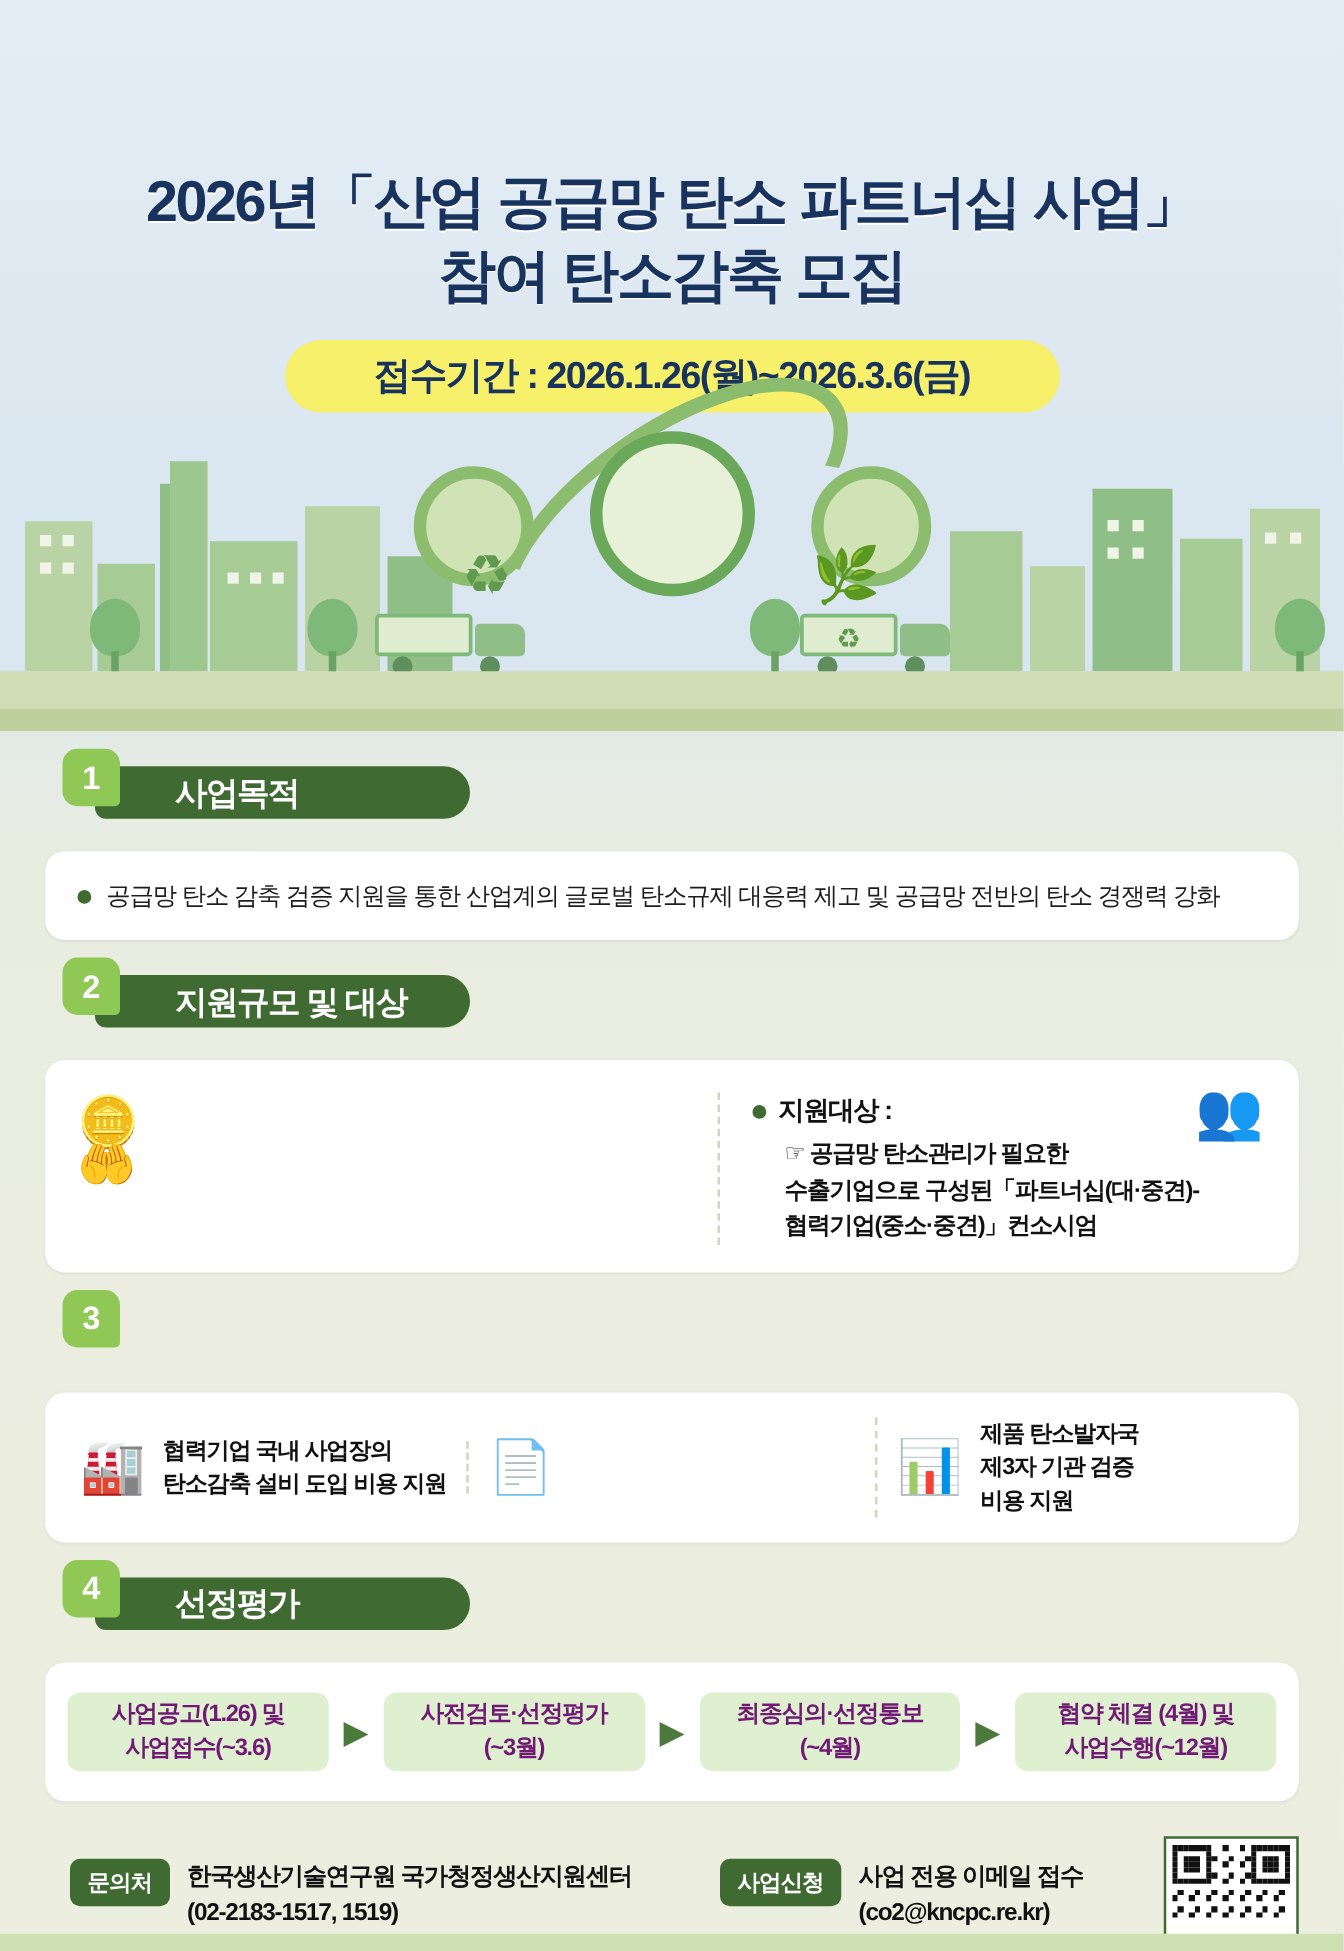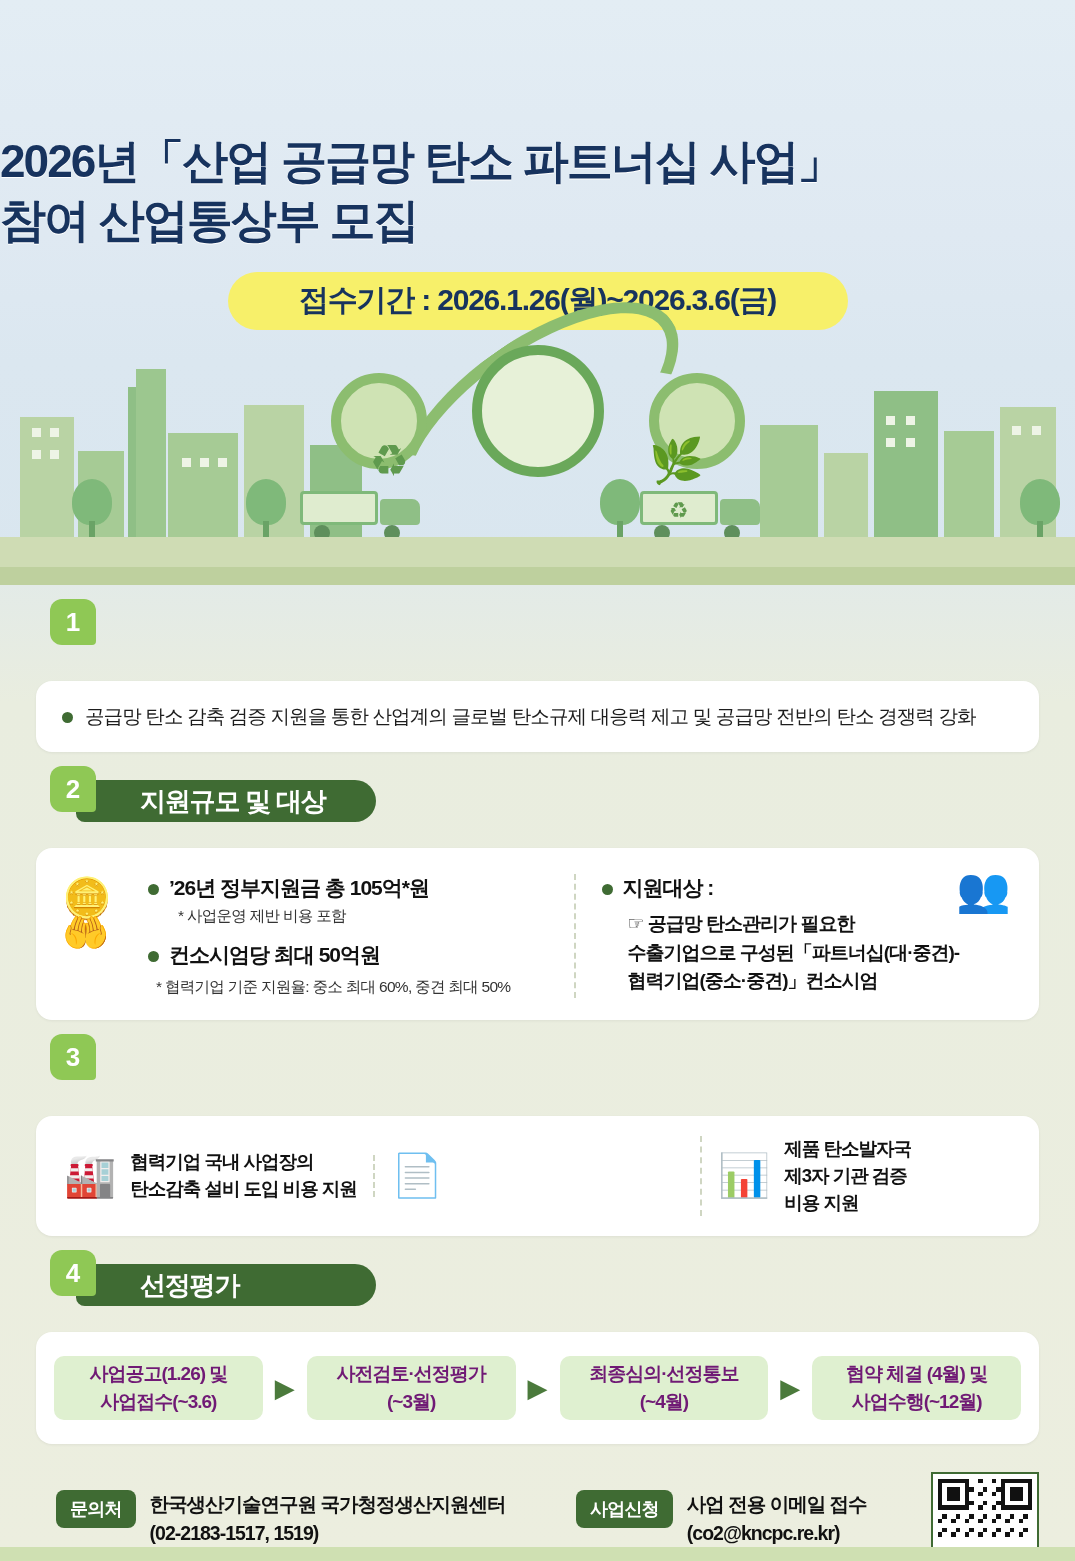--- a/index.html
+++ b/index.html
@@ -48,21 +48,21 @@
     position: absolute; border-radius: 50%; display: block; background: #2f8fd0;
   }
   .kitech-mark i:nth-child(1){ width: 22px; height: 22px; left: 2px; top: 2px; background:#3aa0d8;}
   .kitech-mark i:nth-child(2){ width: 20px; height: 20px; right: 2px; top: 6px; background:#2b7fc4;}
   .kitech-mark i:nth-child(3){ width: 26px; height: 26px; left: 10px; bottom: 0; background:#1f6fb8;}
   .kitech-text { line-height: 1.05; }
   .kitech-kr { font-size: 23px; font-weight: 700; color: #1b4e8f; letter-spacing: -1px; }
   .kitech-en { font-size: 9.5px; font-weight: 700; color: #2b6fae; letter-spacing: -0.2px; }
   .kitech-center { font-size: 20px; font-weight: 700; color: #3f9c35; letter-spacing: -1px; }
 
-  .title-wrap { position: absolute; top: 132px; left: 0; right: 0; }
+  .title-wrap { position: absolute; top: 132px; left: 0; right: 0; text-align: center; }
   .title-1, .title-2 {
     font-size: 46px; font-weight: 800; color: #17335e; letter-spacing: -2px;
     line-height: 1.28; text-shadow: 0 1px 0 #fff;
   }
   .date-pill {
     margin: 22px auto 0; width: 620px; height: 58px;
     background: #f7f06a; border-radius: 30px;
     display: flex; align-items: center; justify-content: center;
     font-size: 30px; font-weight: 800; color: #17335e; letter-spacing: -1.2px;
   }
@@ -184,21 +184,21 @@
 </head>
 <body>
 
 <div class="poster">
 
   <div class="header">
 
 
     <div class="title-wrap">
       <div class="title-1">2026년「산업 공급망 탄소 파트너십 사업」</div>
-      <div class="title-2">참여 산업통상부 모집</div>
+      <div class="title-2">참여 탄소감축 모집</div>
       <div class="date-pill">접수기간 : 2026.1.26(월)~2026.3.6(금)</div>
     </div>
 
     <div class="city">
       <div class="bld" style="left:20px;width:54px;height:120px"></div>
       <div class="bld mid" style="left:78px;width:46px;height:86px"></div>
       <div class="bld dark" style="left:128px;width:26px;height:150px"></div>
       <div class="smokestack" style="left:136px;height:168px"></div>
       <div class="bld mid" style="left:168px;width:70px;height:104px"></div>
       <div class="bld" style="left:244px;width:60px;height:132px"></div>
@@ -271,51 +271,40 @@
       <div class="ground"></div>
       <div class="ground2"></div>
     </div>
   </div>
 
   <div class="body-wrap">
 
     <div class="section">
       <div class="sec-head">
         <div class="num-badge">1</div>
+        <div class="sec-title">사업목적</div>
       </div>
       <div class="card">
         <div class="bullet-row">
           <span class="dot"></span>
           <span class="s1-text">공급망 탄소 감축 검증 지원을 통한 산업계의 글로벌 탄소규제 대응력 제고 및 공급망 전반의 탄소 경쟁력 강화</span>
         </div>
       </div>
     </div>
 
     <div class="section">
       <div class="sec-head">
         <div class="num-badge">2</div>
         <div class="sec-title">지원규모 및 대상</div>
       </div>
       <div class="card s2">
         <div class="s2-left">
           <div class="coin-col">
             <div class="coin">🪙</div>
             <div class="hand">🤲</div>
-          </div>
-          <div class="s2-lines">
-            <div class="l-item">
-              <span class="dot"></span>
-              <span class="l-main">’26년 정부지원금 총 105억*원</span>
-            </div>
-            <div class="l-sub">* 사업운영 제반 비용 포함</div>
-            <div class="l-item">
-              <span class="dot"></span>
-              <span class="l-main">컨소시엄당 최대 50억원</span>
-            </div>
-            <div class="l-sub2">* 협력기업 기준 지원율: 중소 최대 60%, 중견 최대 50%</div>
           </div>
         </div>
         <div class="s2-right">
           <div class="people">👥</div>
           <div class="l-item">
             <span class="dot"></span>
             <span class="r-main">지원대상 :</span>
           </div>
           <div class="r-body">☞ 공급망 탄소관리가 필요한</div>
           <div class="r-body" style="margin-top:0">수출기업으로 구성된「파트너십(대·중견)-</div>

